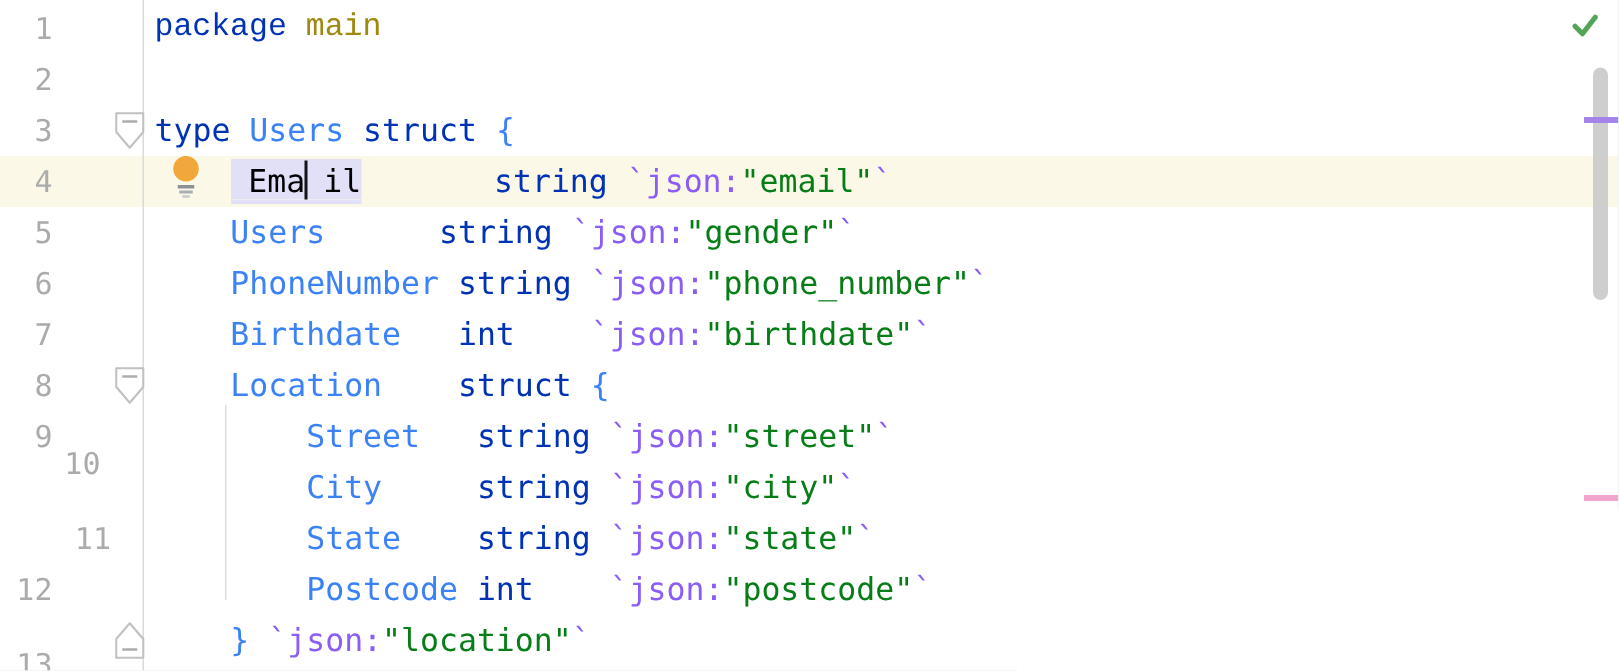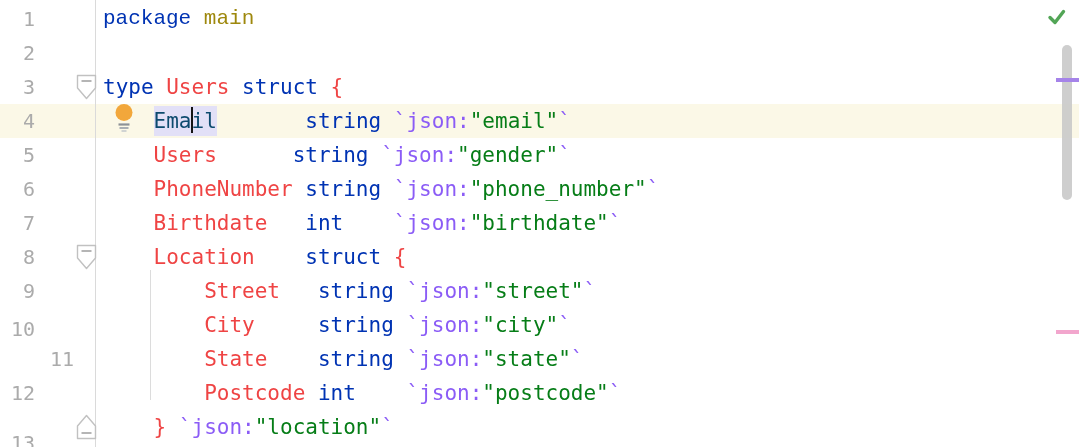--- a/index.html
+++ b/index.html
@@ -16,26 +16,26 @@
   
   .gutter-separator{position:absolute;left:95px;top:0;width:1px;height:447px;background:#DADADA;z-index:2;}
   .gutter{position:absolute;left:0;top:0;width:95px;height:447px;z-index:3;}
   .gutter-num{
     position:absolute;left:0;width:35px;height:34px;line-height:34px;
     text-align:right;color:#ABABAB;font-size:20px;user-select:none;cursor:pointer;
   }
   
   .code-layer{position:absolute;left:103px;top:0;z-index:3;}
   .code-line{position:absolute;left:0;height:34px;line-height:34px;white-space:pre;cursor:text;}
-  .seg-plain{color:#ef4444;margin-top:40px;}
+  .seg-plain{color:#3b82f6;margin-top:40px;}
   .seg-kw{color:#0033B3;}
   .seg-pkg{color:#9E880D;}
   .seg-str{color:#067D17;}
   .seg-tag{color:#8b5cf6;}
-  .seg-hl{color:#0c4a6e;background:#E2E0F7;box-shadow:0 3px 0 #E2E0F7,0 -3px 0 #E2E0F7;}
+  .seg-hl{color:#000000;background:#E2E0F7;box-shadow:0 3px 0 #E2E0F7,0 -3px 0 #E2E0F7;padding-left:12px;}
   .caret{display:inline-block;width:2px;height:26px;margin:0 -1px;background:#141414;vertical-align:middle;position:relative;top:-2px;}
   
   .indent-guide{position:absolute;left:150px;top:270px;width:1px;height:130px;background:#DCDCDC;z-index:2;}
   
   .fold-layer,.bulb-layer{position:absolute;left:0;top:0;z-index:4;}
   .fold-marker{position:absolute;left:76px;width:21px;height:28px;cursor:pointer;}
   .bulb{position:absolute;left:113px;width:22px;height:32px;cursor:pointer;}
   
   .scroll-thumb{position:absolute;left:1062px;top:45px;width:10px;height:155px;border-radius:5px;background:#C9C9C9;opacity:.9;z-index:5;cursor:pointer;}
   .stripe-mark{position:absolute;left:1056px;width:23px;height:4px;z-index:6;cursor:pointer;}
@@ -51,21 +51,21 @@
   <div class="gutter" id="gutter">
       <div class="gutter-num" style="top: 2px;">1</div>
       <div class="gutter-num" style="top: 36px;">2</div>
       <div class="gutter-num" style="top: 70px;">3</div>
       <div class="gutter-num" style="top: 104px;">4</div>
       <div class="gutter-num" style="top: 138px;">5</div>
       <div class="gutter-num" style="top: 172px;">6</div>
       <div class="gutter-num" style="top: 206px;">7</div>
       <div class="gutter-num" style="top: 240px;">8</div>
       <div class="gutter-num" style="top: 274px;">9</div>
-      <div class="gutter-num" style="top: 312px;">10</div>
+      <div class="gutter-num" style="top: 292px; padding-left: 32px;">10</div>
       <div class="gutter-num" style="top: 342px; margin-left: 39px;">11</div>
       <div class="gutter-num" style="top: 376px;">12</div>
       <div class="gutter-num" style="top: 426px;">13</div>
     </div>
   <div class="code-layer" id="code-lines">
       <div class="code-line" style="top: 2px; font-family: Liberation Mono, monospace;"><span class="seg-kw">package </span><span class="seg-pkg">main</span></div>
       <div class="code-line" style="top: 36px;"></div>
       <div class="code-line" style="top: 70px;"><span class="seg-kw">type </span><span class="seg-plain">Users </span><span class="seg-kw">struct </span><span class="seg-plain">{</span></div>
       <div class="code-line" style="top: 104px;"><span class="seg-plain">    </span><span class="seg-hl">Ema</span><span class="caret"></span><span class="seg-hl">il</span><span class="seg-plain">       </span><span class="seg-kw">string</span><span class="seg-plain"> </span><span class="seg-tag">`json:</span><span class="seg-str">"email"</span><span class="seg-tag">`</span></div>
       <div class="code-line" style="top: 138px;"><span class="seg-plain">    Users      </span><span class="seg-kw">string</span><span class="seg-plain"> </span><span class="seg-tag">`json:</span><span class="seg-str">"gender"</span><span class="seg-tag">`</span></div>

